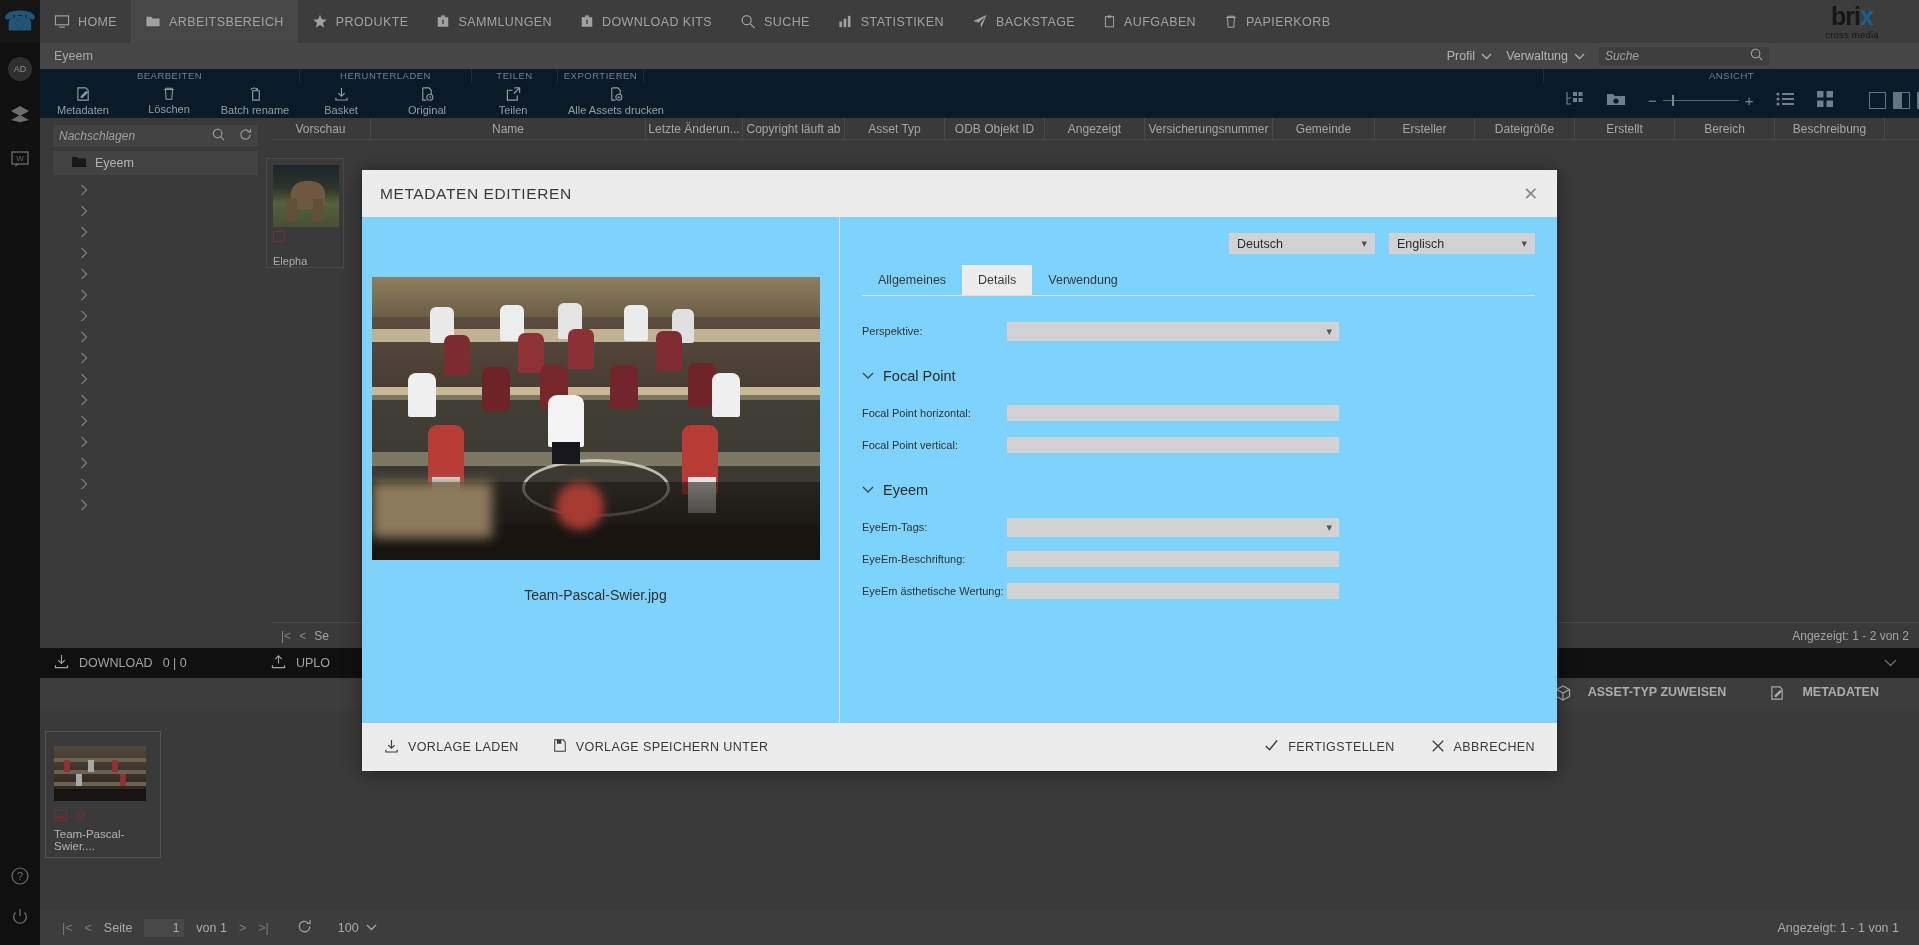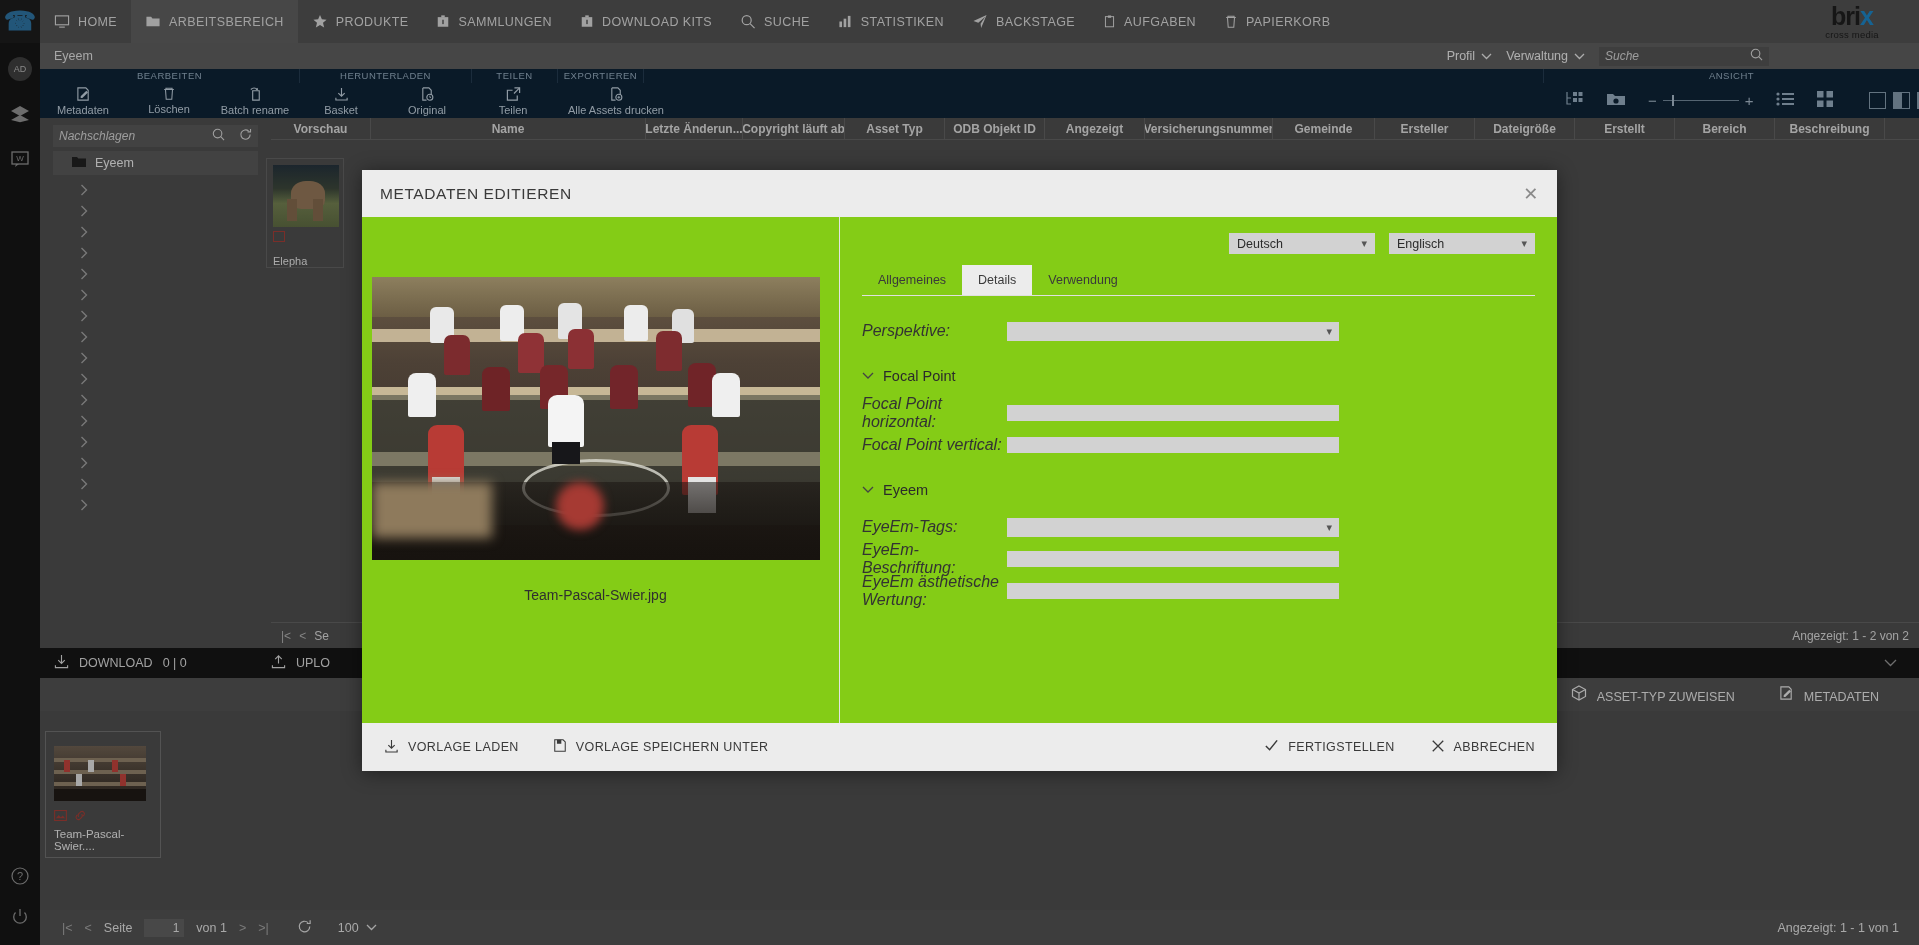--- a/index.html
+++ b/index.html
@@ -114,21 +114,21 @@
   .tree-search .icons { margin-left:auto; display:flex; gap:8px; align-items:center; color:#cbcbcb;}
   .tree-root {
     margin:4px 13px 0 13px; height:24px; background:#545454;
     display:flex; align-items:center; gap:9px; padding-left:19px; font-size:12.5px; color:#e2e2e2;
   }
   .tree-rows { margin-top:4px; }
   .tree-row { height:21px; display:flex; align-items:center; padding-left:40px; color:#9a9a9a; }
 
   
   .content { position:absolute; top:118px; left:271px; width:1648px; height:530px; background:#4a4a4a; }
-  .colheads { display:flex; height:22px; border-bottom:1px solid #5d5d5d;font-weight:bold; }
+  .colheads { display:flex; height:22px; border-bottom:1px solid #5d5d5d; }
   .ch {
     display:flex; align-items:center; justify-content:center;
     font-size:12px; color:#d2d2d2; border-right:1px solid #5d5d5d; height:22px;
     white-space:nowrap; overflow:hidden;
   }
   .assetcard {
     position:absolute; top:40px; left:-5px; width:78px; height:110px;
     border:1px solid #5e5e5e; background:#4a4a4a; padding:6px;
   }
   .assetthumb { width:66px; height:62px; }
@@ -149,21 +149,21 @@
   }
   .dlbar .seg { display:flex; align-items:center; gap:10px; padding:0 0 0 14px; width:205px; height:30px;}
   .dlbar .chev { margin-left:auto; padding-right:22px; color:#8d8d8d; }
 
   
   .actionbar {
     position:absolute; top:678px; left:40px; width:1879px; height:33px;
     background:#4e4e4e; display:flex; align-items:center; justify-content:flex-end;
     gap:44px; padding-right:40px; color:#dcdcdc; font-size:12.5px;
   }
-  .act { display:flex; align-items:flex-end; gap:10px; }
+  .act { display:flex; align-items:flex-start; gap:17px;font-weight:bold; }
 
   
   .strip {
     position:absolute; top:711px; left:40px; width:1879px; height:199px;
     background:#4a4a4a;
   }
   .thumbcard {
     position:absolute; top:20px; left:5px; width:116px; height:127px;
     border:1px solid #6a6a6a; padding:8px;
   }
@@ -177,21 +177,21 @@
     background:#4e4e4e; display:flex; align-items:center; gap:12px; padding-left:22px;
     color:#d8d8d8; font-size:12.5px;
   }
   .pagein { width:40px;height:18px;background:#5c5c5c;display:flex;align-items:center;justify-content:flex-end;padding-right:5px;font-size:12px;}
   .zoomsel { display:flex;align-items:center;gap:7px; margin-left:14px;}
   .footer .fr { margin-left:auto; padding-right:20px; }
 
   
   .modal {
     position:absolute; left:362px; top:170px; width:1195px; height:601px;
-    background:#84cc16; box-shadow:0 2px 18px rgba(0,0,0,.45);
+    background:#7dd3fc; box-shadow:0 2px 18px rgba(0,0,0,.45);
     color:#2b2b2b;
   }
   .modal-head {
     height:47px; background:#ececec; display:flex; align-items:center;
     padding:0 18px; font-size:15.5px; letter-spacing:.6px; color:#3a3a3a;
   }
   .modal-head .x { margin-left:auto; font-size:18px; color:#8a8a8a; cursor:pointer;}
   .modal-body { display:flex; height:506px; }
   .mb-left { width:478px; border-right:1px solid #e3e3e3; padding:60px 10px 0 0; text-align:center; }
   .previewimg { width:448px; height:283px; margin:0 auto; }
@@ -201,21 +201,21 @@
   .langsel {
     width:146px; height:21px; background:#d2d2d2; display:flex; align-items:center;
     padding:0 8px; font-size:12.5px; color:#2b2b2b;
   }
   .langsel .cv { margin-left:auto; color:#555; font-size:11px;}
   .tabs { display:flex; border-bottom:1px solid #e0e0e0; margin-top:11px; }
   .tab { padding:8px 16px; font-size:12.5px; color:#3a3a3a; }
   .tab.active { background:#ececec; }
   .form { padding-top:20px; }
   .frow { display:flex; align-items:center; height:30px; margin-bottom:2px; }
-  .flabel { width:145px; font-size:16px; color:#333;font-style:italic; }
+  .flabel { width:145px; font-size:11px; color:#333; }
   .finput { width:332px; height:16px; background:#d2d2d2; display:flex; align-items:center; padding:0 7px;}
   .finput.sel { height:19px; }
   .finput .cv { margin-left:auto; color:#555; font-size:11px;}
   .section { display:flex; align-items:center; gap:9px; font-size:14.5px; color:#2b2b2b; margin:22px 0 14px 0;}
   .modal-foot {
     height:48px; background:#ececec; display:flex; align-items:center;
     padding:0 22px; gap:34px; font-size:12.5px; letter-spacing:.4px; color:#3a3a3a;
   }
   .mfbtn { display:flex; align-items:center; gap:9px; }
   .mf-right { margin-left:auto; display:flex; gap:36px; }

